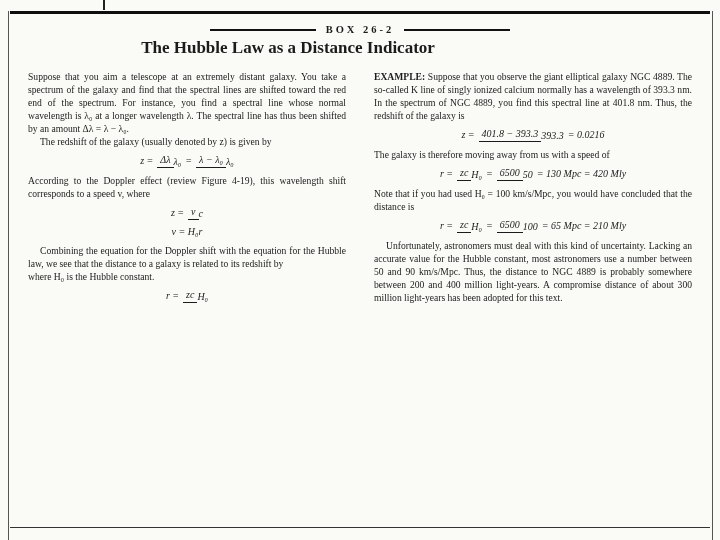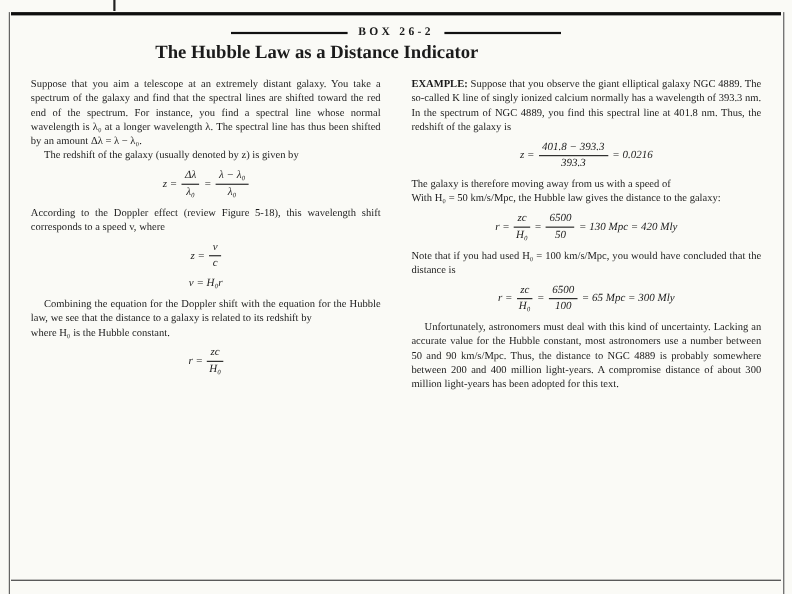--- a/index.html
+++ b/index.html
@@ -30,21 +30,21 @@
   .columns { position: absolute; top: 70px; left: 28px; width: 664px; display: flex; gap: 28px; }
   .col { flex: 1; }
   .para { margin: 0; font-size: 9.6px; line-height: 13px; text-align: justify; }
   .indent { text-indent: 12px; }
   .bold { font-weight: bold; }
 
   
   .equation { display: flex; align-items: center; justify-content: center; gap: 4px;
               margin: 6px 0; font-size: 10px; font-style: italic; line-height: 12px; }
   .eqpart { white-space: nowrap; }
-  .frac { display: inline-flex; flex-direction: column; align-items: center; }
+  .frac { display: inline-flex; flex-direction: row; align-items: center; }
   .frac .num { display: block; padding: 0 3px 1px; border-bottom: 1px solid #1b1b1b; white-space: nowrap; }
   .frac .den { display: block; padding-top: 1px; white-space: nowrap; }
 </style>
 </head>
 <body>
 
 <div class="page">
 
   <div class="artifact-tick"></div>
   <div class="top-rule"></div>
@@ -72,21 +72,21 @@
             <span class="num">Δλ</span>
             <span class="den">λ₀</span>
           </span>
         <span class="eqpart">=</span>
         <span class="frac">
             <span class="num">λ − λ₀</span>
             <span class="den">λ₀</span>
           </span>
       </div>
 
-      <p class="para">According to the Doppler effect (review Figure 5-18), this wavelength shift corresponds to a speed v, where</p>
+      <p class="para">According to the Doppler effect (review Figure 4-19), this wavelength shift corresponds to a speed v, where</p>
 
       <div class="equation">
         <span class="eqpart">z =</span>
         <span class="frac">
             <span class="num">v</span>
             <span class="den">c</span>
           </span>
       </div>
 
 
@@ -114,21 +114,20 @@
         <span class="frac">
             <span class="num">401.8 − 393.3</span>
             <span class="den">393.3</span>
           </span>
         <span class="eqpart">= 0.0216</span>
       </div>
 
       <p class="para">The galaxy is therefore moving away from us with a speed of</p>
 
 
-      <p class="para">With H₀ = 50 km/s/Mpc, the Hubble law gives the distance to the galaxy:</p>
 
       <div class="equation">
         <span class="eqpart">r =</span>
         <span class="frac">
             <span class="num">zc</span>
             <span class="den">H₀</span>
           </span>
         <span class="eqpart">=</span>
         <span class="frac">
             <span class="num">6500</span>
@@ -143,20 +142,20 @@
         <span class="eqpart">r =</span>
         <span class="frac">
             <span class="num">zc</span>
             <span class="den">H₀</span>
           </span>
         <span class="eqpart">=</span>
         <span class="frac">
             <span class="num">6500</span>
             <span class="den">100</span>
           </span>
-        <span class="eqpart">= 65 Mpc = 300 Mly</span>
+        <span class="eqpart">= 65 Mpc = 210 Mly</span>
       </div>
 
       <p class="para indent">Unfortunately, astronomers must deal with this kind of uncertainty. Lacking an accurate value for the Hubble constant, most astronomers use a number between 50 and 90 km/s/Mpc. Thus, the distance to NGC 4889 is probably somewhere between 200 and 400 million light-years. A compromise distance of about 300 million light-years has been adopted for this text.</p>
     </div>
 
   </div>
 </div>
 
 </body></html>

